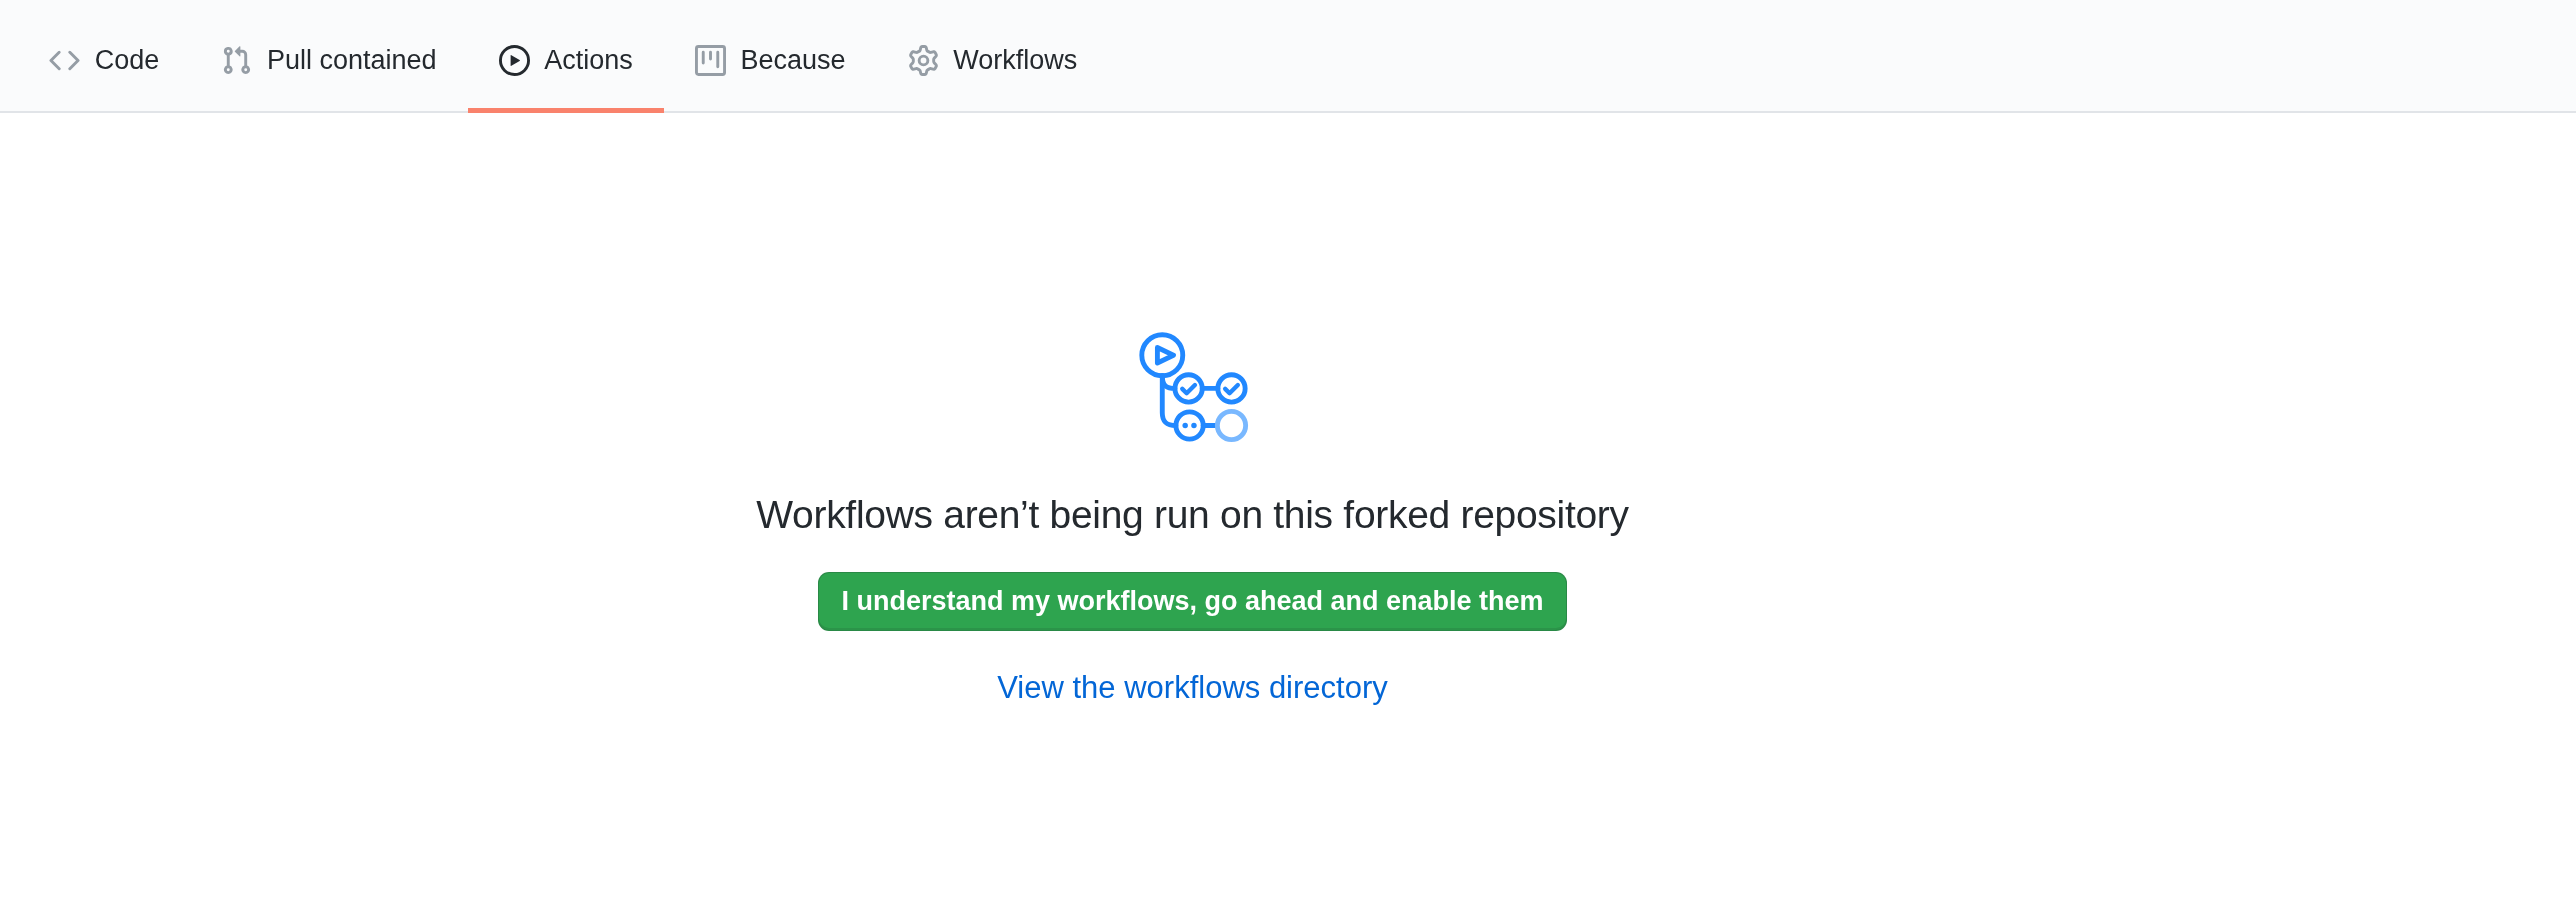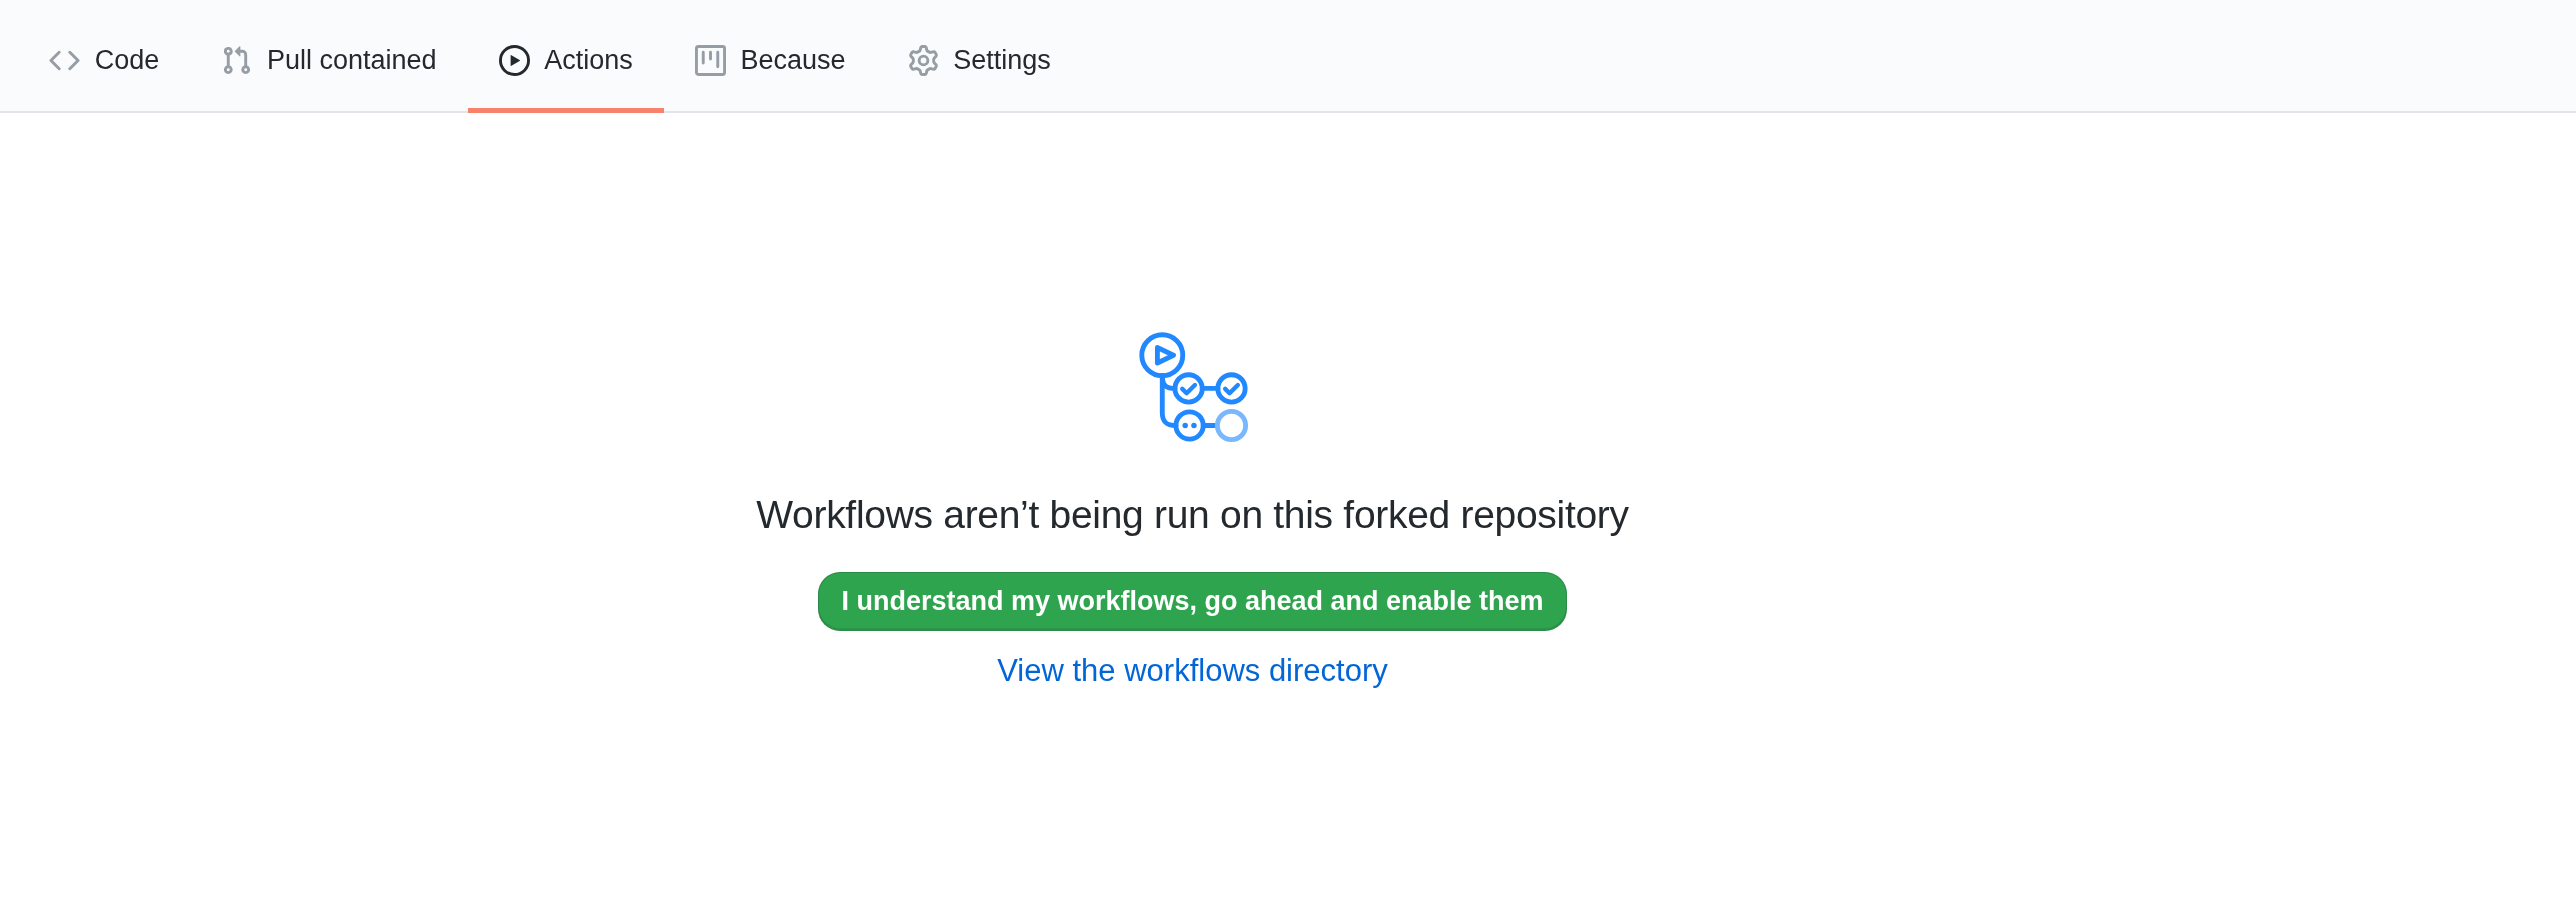--- a/index.html
+++ b/index.html
@@ -68,25 +68,25 @@
   .btn-row { margin-top: 35px; }
   .btn-primary {
     height: 59px;
     padding: 0 22px;
     font-family: inherit;
     font-size: 27px;
     font-weight: 700;
     color: #ffffff;
     background: var(--button-green, #2ea44f);
     border: 1px solid rgba(27, 31, 35, 0.2);
-    border-radius: 22px;
+    border-radius: 11px;
     box-shadow: inset 0 -2px 0 rgba(27, 31, 35, 0.12);
     cursor: pointer;
   }
-  .link-row { margin-top: 22px; }
+  .link-row { margin-top: 39px; }
   .workflows-link {
     font-size: 31px;
     color: var(--link-blue, #0366d6);
     text-decoration: none;
     cursor: pointer;
   }
 </style>
 </head>
 <body>
 
@@ -127,21 +127,21 @@
     </span>
     <span>Because</span>
   </a>
 
   <a class="tab">
     <span class="ticon">
       <svg viewBox="0 0 16 16" fill="currentColor" aria-hidden="true">
         <path fill-rule="evenodd" d="M7.429 1.525a6.593 6.593 0 011.142 0c.036.003.108.036.137.146l.289 1.105c.147.56.55.967.997 1.189.174.086.341.183.501.29.417.278.97.423 1.529.27l1.103-.303c.11-.03.175.016.195.046.219.31.41.641.573.989.014.031.022.11-.059.19l-.815.806c-.411.406-.562.957-.53 1.456a4.588 4.588 0 010 .582c-.032.499.119 1.05.53 1.456l.815.806c.08.08.073.159.059.19a6.494 6.494 0 01-.573.99c-.02.029-.086.074-.195.045l-1.103-.303c-.559-.153-1.112-.008-1.529.27-.16.107-.327.204-.5.29-.449.222-.851.628-.998 1.189l-.289 1.105c-.029.11-.101.143-.137.146a6.613 6.613 0 01-1.142 0c-.036-.003-.108-.037-.137-.146l-.289-1.105c-.147-.56-.55-.967-.997-1.189a4.502 4.502 0 01-.501-.29c-.417-.278-.97-.423-1.529-.27l-1.103.303c-.11.03-.175-.016-.195-.046a6.492 6.492 0 01-.573-.989c-.014-.031-.022-.11.059-.19l.815-.806c.411-.406.562-.957.53-1.456a4.587 4.587 0 010-.582c.032-.499-.119-1.05-.53-1.456l-.815-.806c-.08-.08-.073-.159-.059-.19.163-.348.354-.679.573-.989.02-.03.085-.076.195-.046l1.103.303c.559.153 1.112.008 1.529-.27.16-.107.327-.204.5-.29.449-.222.851-.628.998-1.189l.289-1.105c.029-.11.101-.143.137-.146zM8 0c-.236 0-.47.01-.701.03-.743.065-1.29.615-1.458 1.261l-.29 1.106c-.017.066-.078.158-.211.224a5.994 5.994 0 00-.668.386c-.123.082-.233.09-.3.071L3.27 2.776c-.644-.177-1.392.02-1.82.63a7.977 7.977 0 00-.704 1.217c-.315.675-.111 1.422.363 1.891l.815.806c.05.048.098.147.088.294a6.084 6.084 0 000 .772c.01.147-.038.246-.088.294l-.815.806c-.474.469-.678 1.216-.363 1.891.2.428.436.835.704 1.218.428.609 1.176.806 1.82.63l1.103-.303c.066-.019.176-.011.299.071.213.143.436.272.668.386.133.066.194.158.212.224l.289 1.106c.169.646.715 1.196 1.458 1.26a8.094 8.094 0 001.402 0c.743-.064 1.29-.614 1.458-1.26l.29-1.106c.017-.066.078-.158.211-.224a5.98 5.98 0 00.668-.386c.123-.082.233-.09.3-.071l1.102.302c.644.177 1.392-.02 1.82-.63.268-.382.505-.789.704-1.217.315-.675.111-1.422-.364-1.891l-.814-.806c-.05-.048-.098-.147-.088-.294a6.1 6.1 0 000-.772c-.01-.147.039-.246.088-.294l.814-.806c.475-.469.679-1.216.364-1.891a7.992 7.992 0 00-.704-1.218c-.428-.609-1.176-.806-1.82-.63l-1.103.303c-.066.019-.176.011-.299-.071a5.991 5.991 0 00-.668-.386c-.133-.066-.194-.158-.212-.224L10.16 1.29C9.99.645 9.444.095 8.701.031A8.094 8.094 0 008 0zm1.5 8a1.5 1.5 0 11-3 0 1.5 1.5 0 013 0zM11 8a3 3 0 11-6 0 3 3 0 016 0z"></path>
       </svg>
     </span>
-    <span>Settings</span>
+    <span>Workflows</span>
   </a>
 
 </header>
 
 <main class="content">
 
   <svg class="workflow-illustration" viewBox="0 0 120 125" fill="none" aria-hidden="true">
 
     <path d="M29 53 C29 64 34 66 42 66" stroke="#2188ff" stroke-width="5" stroke-linecap="round"></path>
     <path d="M29 53 L29 91 C29 101 34 104 43 104" stroke="#2188ff" stroke-width="5" stroke-linecap="round"></path>

